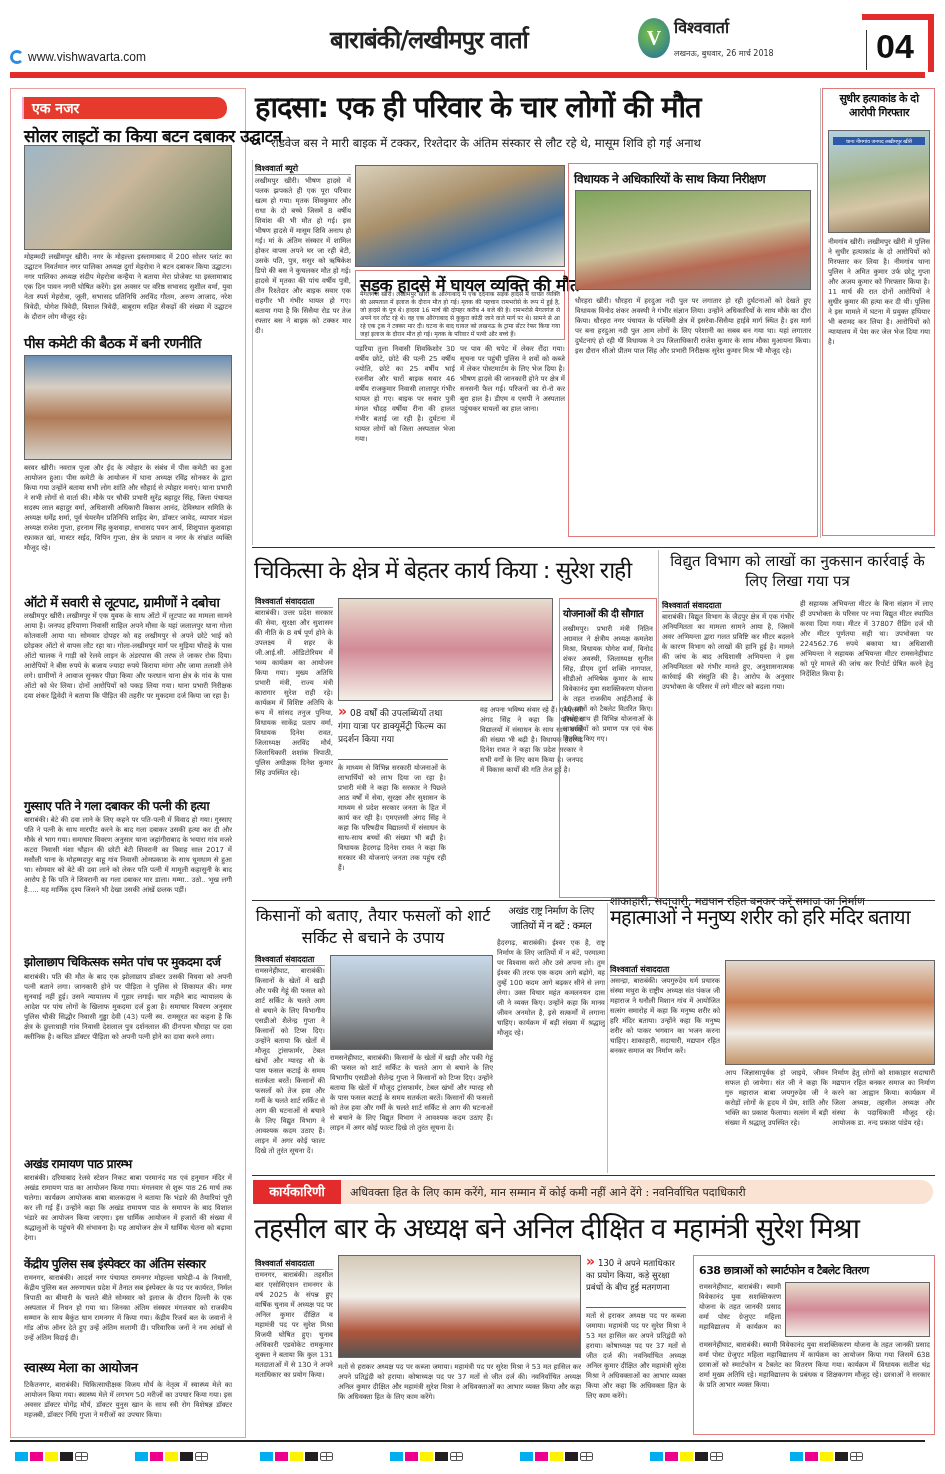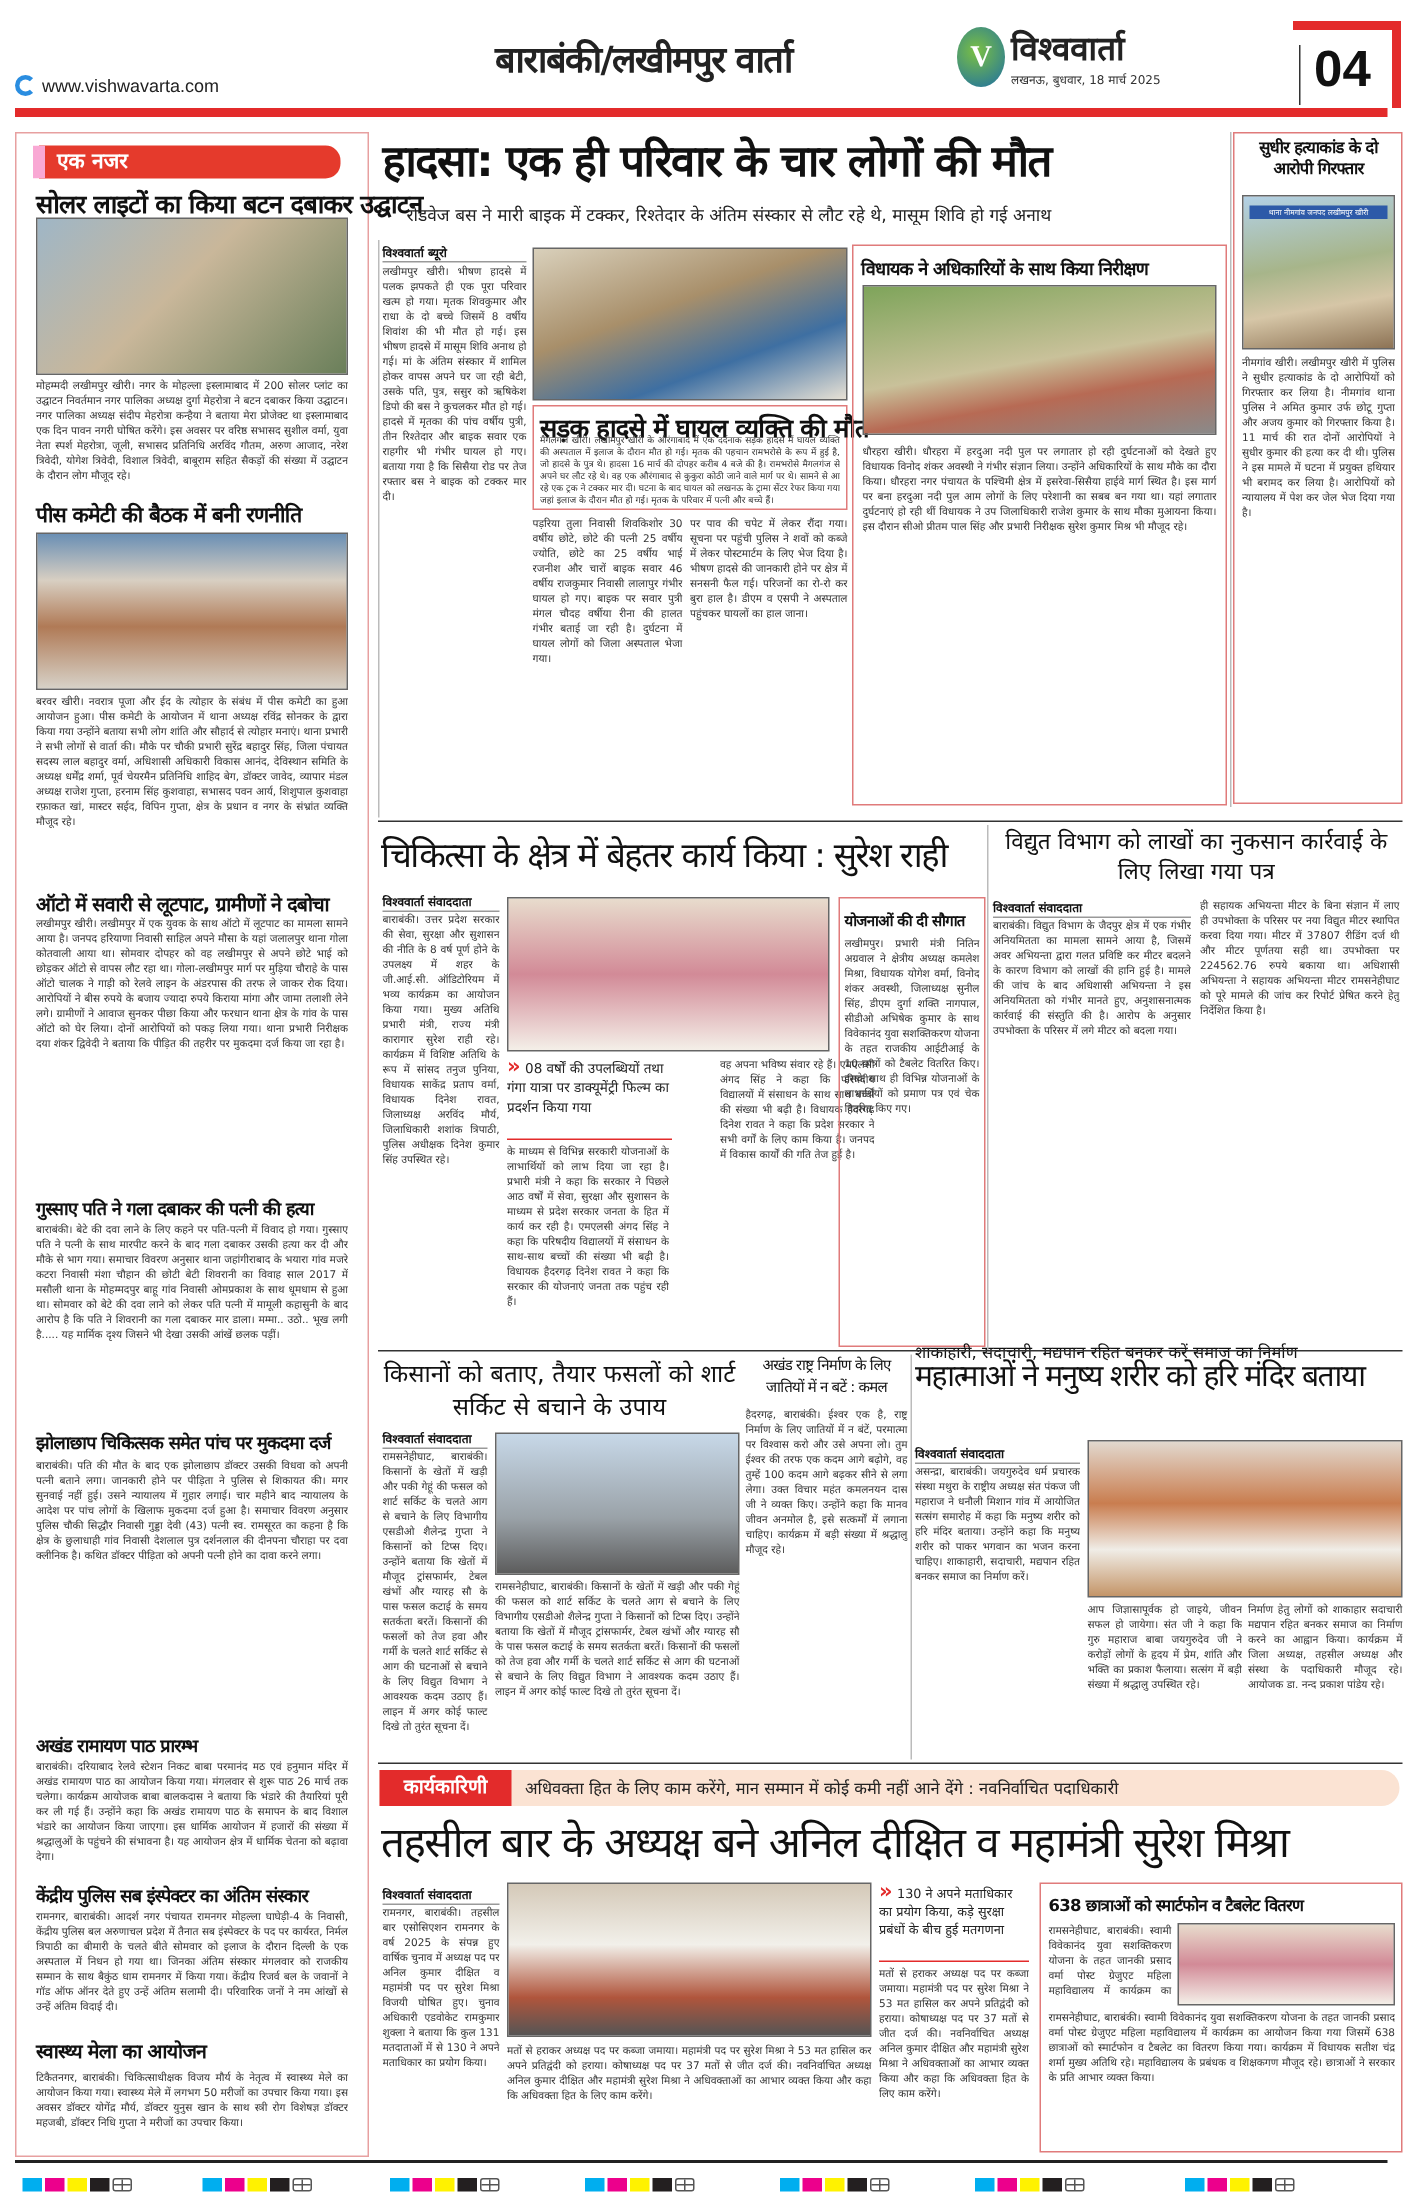--- a/index.html
+++ b/index.html
@@ -2,28 +2,28 @@
 <html><head>
 <meta charset="utf-8">
 <style>
 *{box-sizing:border-box;margin:0;padding:0}
 body{width:945px;height:1474px;background:#fff;font-family:"DejaVu Sans",sans-serif;color:#111;position:relative;overflow:hidden}
 .abs{position:absolute}
 .hdr-url{left:10px;top:50px;font-size:12px;font-family:"Liberation Sans",sans-serif;color:#222;display:flex;align-items:center;gap:4px}
 .ie-icon{width:14px;height:14px;border-radius:50%;border:3px solid #2a8de0;border-right-color:transparent;display:inline-block}
 .hdr-section{left:330px;top:22px;font-size:24px;font-weight:bold;font-family:"DejaVu Sans",sans-serif;color:#222;letter-spacing:-1px}
 .logo{left:638px;top:18px;width:32px;height:40px;border-radius:50%;background:radial-gradient(circle at 40% 40%,#7bc043,#1c6ea4);color:#fff;font-weight:bold;font-size:20px;display:flex;align-items:center;justify-content:center;font-family:"Liberation Serif",serif}
-.brand{left:674px;top:16px;font-size:22px;font-weight:bold;color:#222}
+.brand{left:674px;top:16px;font-size:16px;font-weight:bold;color:#222}
 .dateline{left:674px;top:47px;font-size:8px;color:#333}
 .pageno{left:862px;top:14px;width:72px;height:58px;border-top:6px solid #e32b2b;border-right:6px solid #e32b2b;display:flex;align-items:center;justify-content:center;font-size:34px;font-family:"Liberation Sans",sans-serif;font-weight:bold}
 .pageno .bar{position:absolute;left:4px;top:10px;width:1px;height:40px;background:#333}
 .redrule{left:10px;top:72px;width:915px;height:6px;background:#e32b2b}
 .box{border:1.5px solid #e07b7b}
 .col-left{left:10px;top:88px;width:236px;height:1350px;border:1.5px solid #e7a0a0;background:#fff}
-.eknazar{left:22px;top:97px;width:205px;height:22px;background:#e53a2c;border-radius:0 10px 10px 0;border-left:8px solid #f9a8d4;color:#fff;font-weight:bold;font-size:14px;padding-left:8px;line-height:22px}
+.eknazar{left:22px;top:97px;width:205px;height:22px;background:#e53a2c;border-radius:0 10px 10px 0;border-left:2px solid #f9a8d4;color:#fff;font-weight:bold;font-size:14px;padding-left:8px;line-height:22px}
 h3{font-weight:bold;color:#111;letter-spacing:-0.5px}
 .hl{font-size:13px}
 .txt{font-size:7px;line-height:10px;color:#333;text-align:justify;overflow:hidden}
 .photo{background:linear-gradient(135deg,#9fb6c6,#c9b79a 45%,#6a7f5a);border:1px solid #666}
 .photo.p2{background:linear-gradient(160deg,#d9d0bb,#a88f6a 40%,#3e6fa2 70%,#e7e1d5)}
 .photo.p3{background:linear-gradient(170deg,#7ea45a,#c9c19a 50%,#b76a54 70%,#8a8a8a)}
 .photo.p4{background:linear-gradient(170deg,#b3d1e6,#a7b58a 45%,#d6c6a7 70%,#8d7355)}
 .photo.p5{background:linear-gradient(180deg,#6a8fb4,#d8cfc2 30%,#b07a56 60%,#d7d2c8)}
 .photo.p6{background:linear-gradient(180deg,#c7d8e8,#9aa2a8 60%,#5c5c5c)}
 .photo.p7{background:linear-gradient(180deg,#e2d9cf,#c97d4f 40%,#f0ede7 70%,#c49568)}
@@ -46,21 +46,21 @@
 </head>
 <body>
 
 <div class="abs hdr-url">
   <span class="ie-icon"></span>
   <span>www.vishwavarta.com</span>
 </div>
 <div class="abs hdr-section">बाराबंकी/लखीमपुर वार्ता</div>
 <div class="abs logo">V</div>
 <div class="abs brand">विश्ववार्ता</div>
-<div class="abs dateline">लखनऊ, बुधवार, 18 मार्च 2025</div>
+<div class="abs dateline">लखनऊ, बुधवार, 26 मार्च 2018</div>
 <div class="abs pageno">
     <span class="bar"></span>
     <span>04</span>
   </div>
 <div class="abs redrule"></div>
 
 <div class="abs col-left"></div>
 <div class="abs eknazar">एक नजर</div>
 
 <h3 class="abs hl" style="left:24px;top:124px;font-size:17px">सोलर लाइटों का किया बटन दबाकर उद्घाटन</h3>

